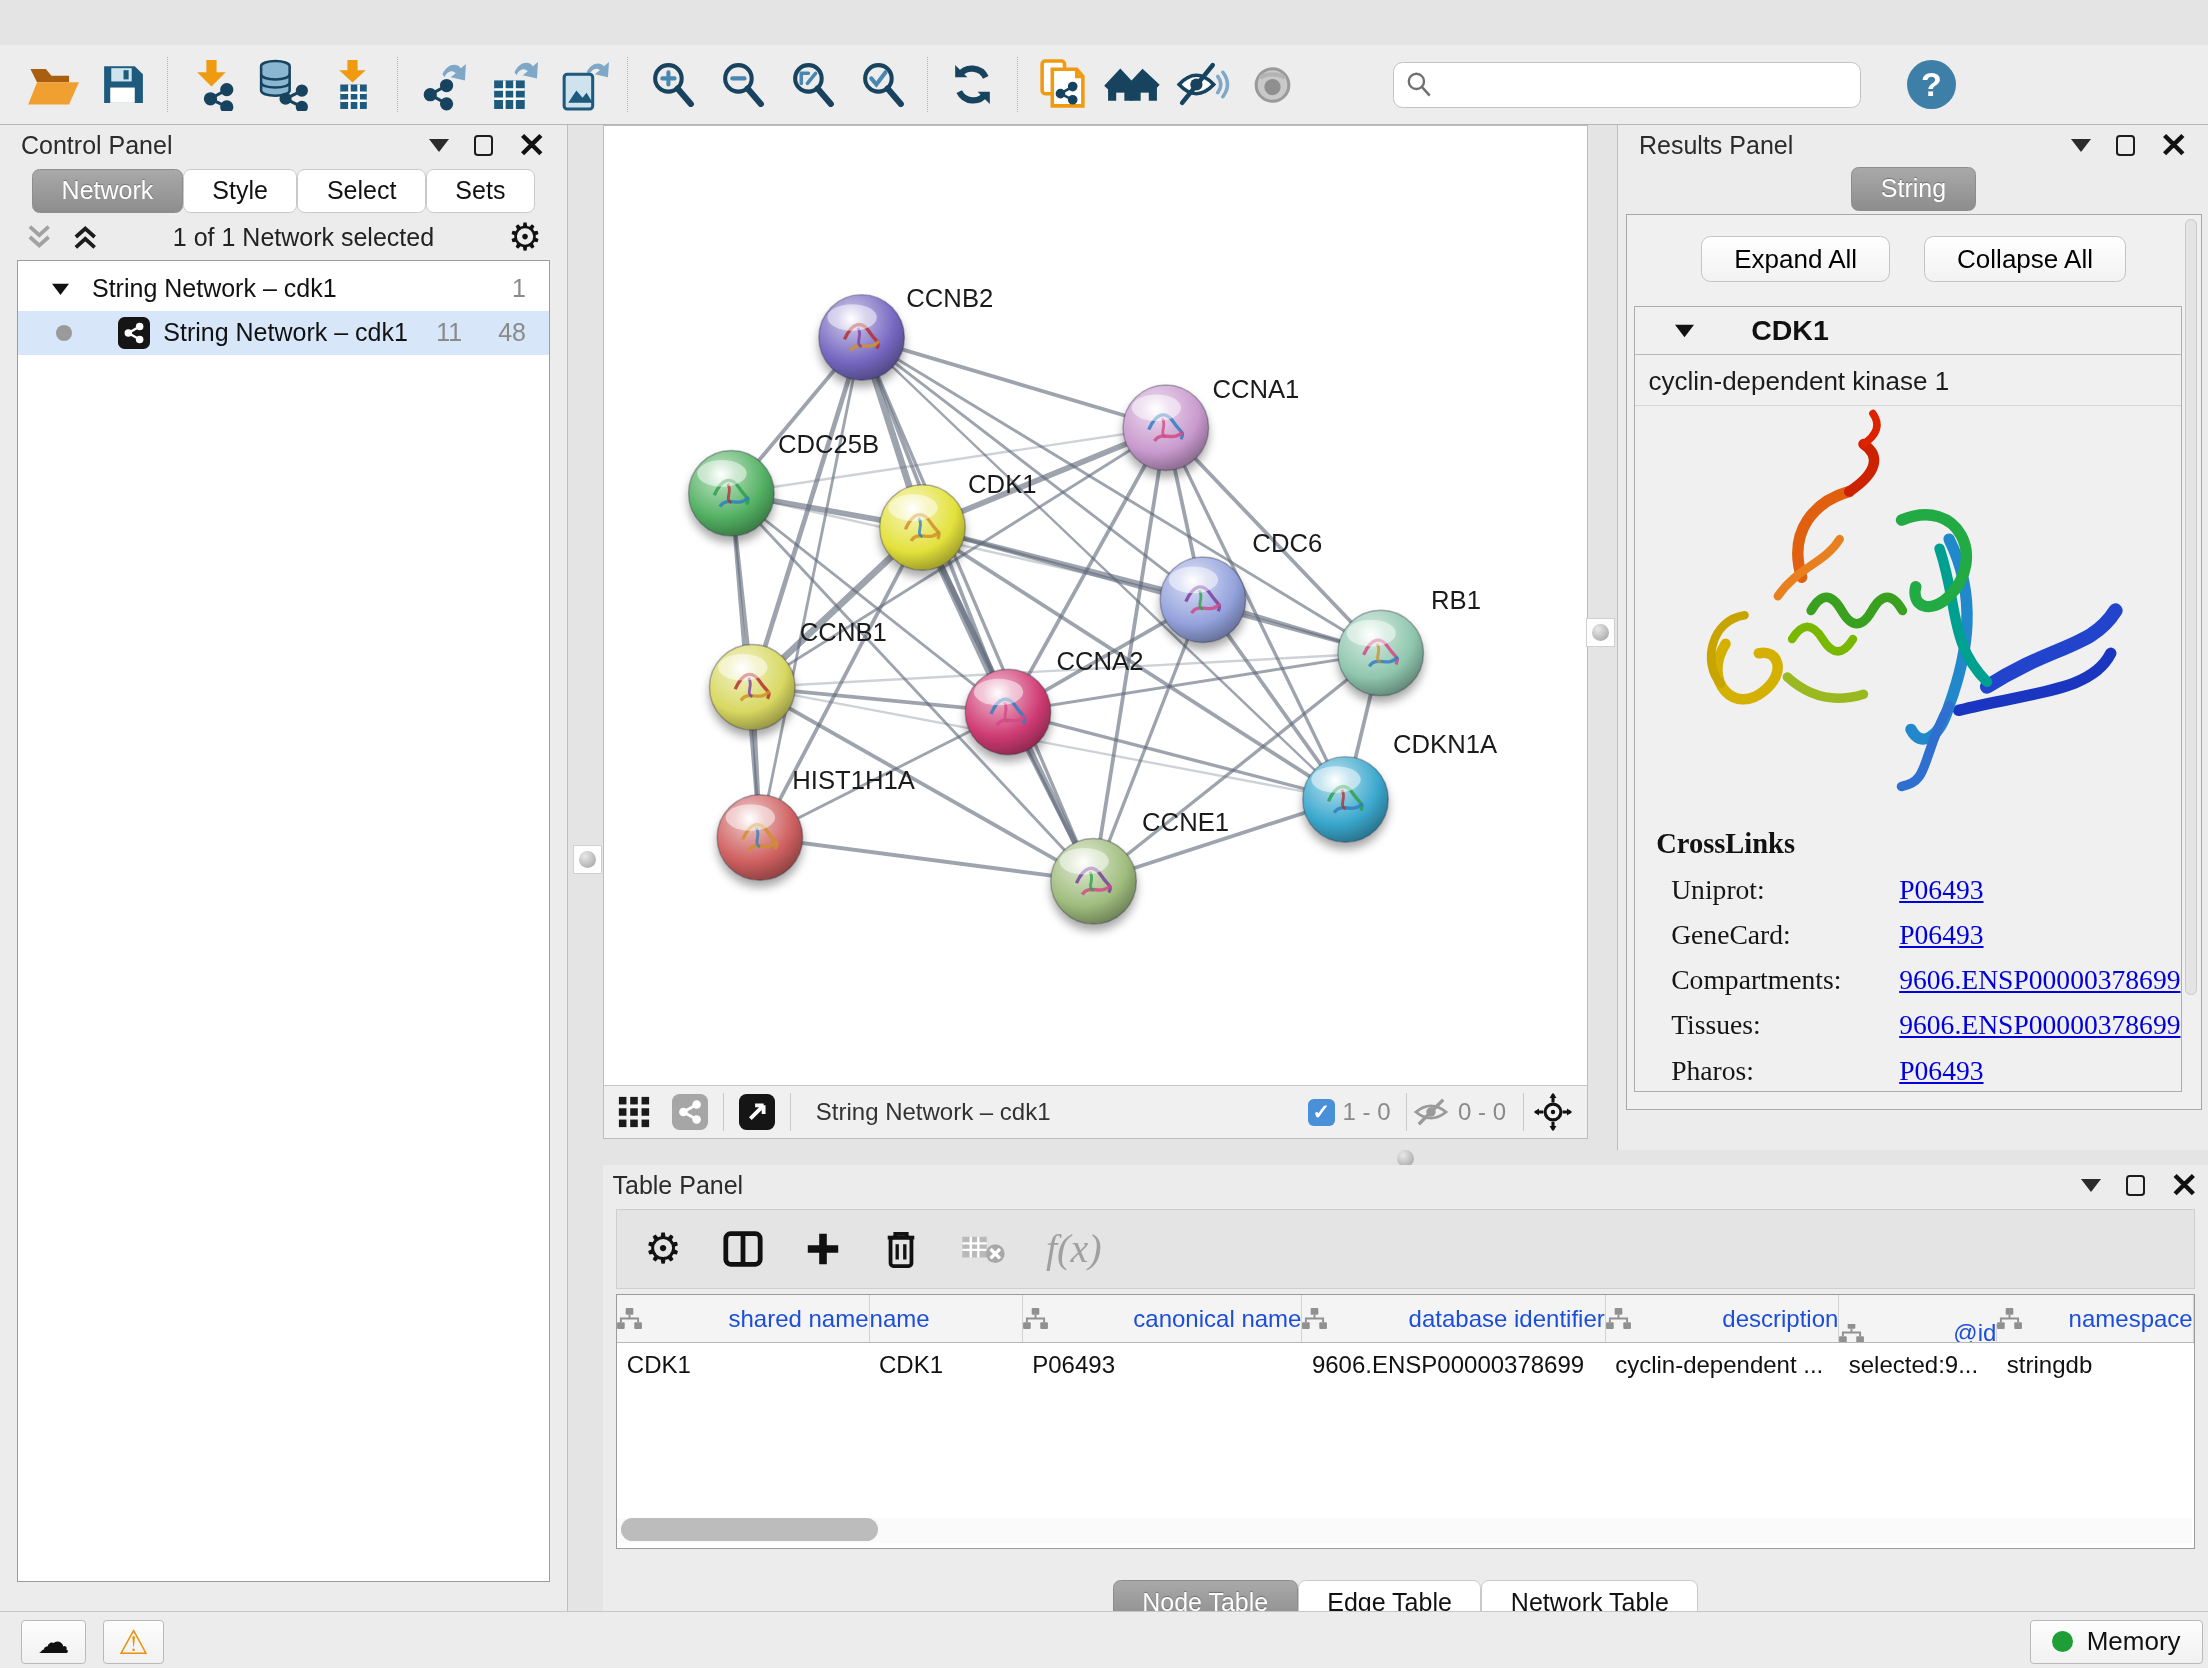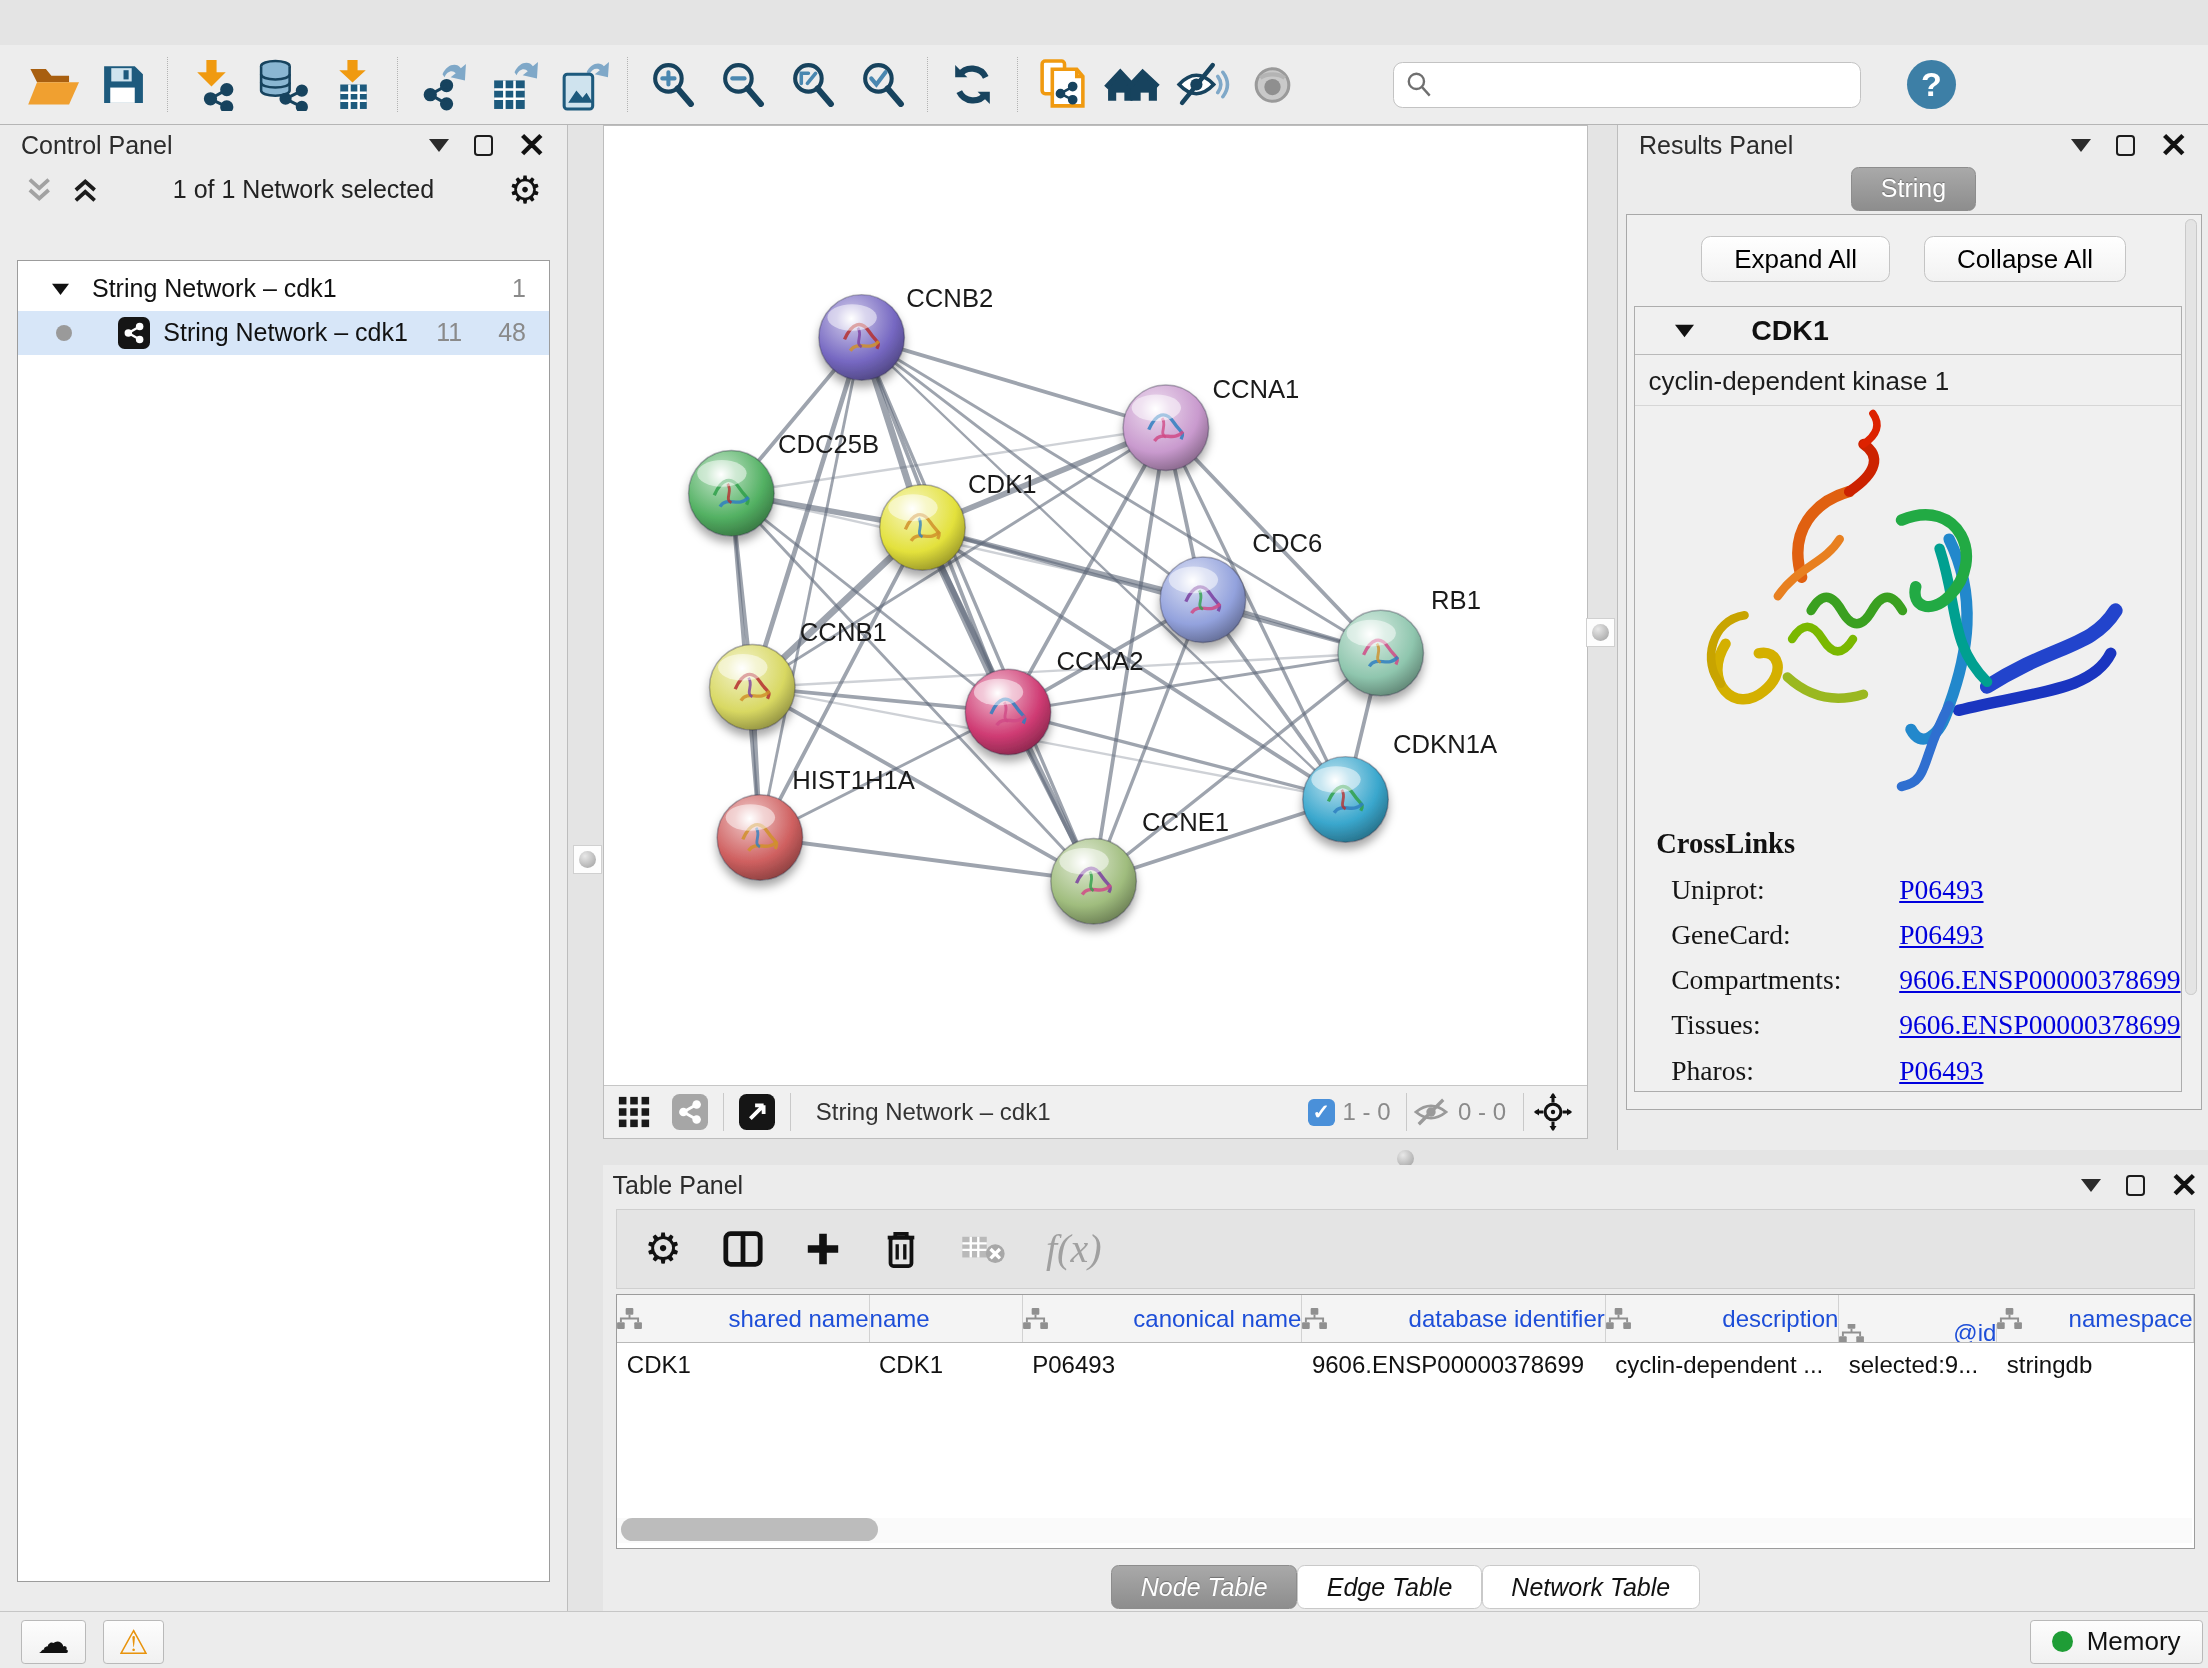--- a/index.html
+++ b/index.html
@@ -99,21 +99,21 @@
   .tp-icon { display:flex; align-items:center; justify-content:center; }
   .fx { font-family:"Liberation Serif", serif; font-style:italic; font-size:40px; color:#a0a0a0; }
   .table-box { margin:5.7px 13.3px 0; height:255px; background:#fff; border:1px solid #9c9c9c; position:relative; overflow:hidden; }
   .thead { display:flex; height:48px; background:#f4f4f4; border-bottom:1px solid #b9b9b9; }
   .th { display:flex; align-items:center; justify-content:space-between; gap:9.5px; font-size:24px; color:#1d4ed8;
     border-right:1px solid #d2d2d2; overflow:hidden; white-space:nowrap; }
   .trow { display:flex; height:44px; }
   .td { font-size:24px; color:#111; padding:7.6px 3.8px 0 9.5px; overflow:hidden; white-space:nowrap; }
   .hscroll { position:absolute; left:0px; bottom:5.7px; width:1575px; height:25px; background:#fafafa; }
   .hscroll .thumb { position:absolute; left:3.8px; top:0px; width:257px; height:23px; border-radius:11.4px; background:#bcbcbc; }
-  .tp-tabs { display:flex; justify-content:center; gap:0; margin-top:16px;font-style:italic; }
+  .tp-tabs { display:flex; justify-content:center; gap:0; margin-top:31px; }
 
   
   .statusbar { position:absolute; left:0; top:1611px; width:2208px; height:57px; background:#ececec;
     border-top:1px solid #c6c6c6; }
   .sb-btn { position:absolute; top:7.6px; height:44px; border:1.9px solid #b9b9b9; border-radius:3.8px;
     background:linear-gradient(#fdfdfd,#f1f1f1); display:flex; align-items:center; justify-content:center; }
   .memdot { width:21px; height:21px; border-radius:50%; background:#1f9d36; margin-right:13.3px; }
   .memlabel { font-size:26px; color:#111; }
   .cloud { font-size:32px; color:#111; }
   .warn { font-size:34px; color:#e8930c; }
@@ -293,20 +293,26 @@
 
   <div class="control-panel">
     <div class="panel-title-row">
       <div class="panel-title">Control Panel</div>
       <div class="panel-ctls">
         <div class="tri-down"></div>
         <div class="float-sq"></div>
         <div class="close-x">✕</div>
       </div>
     </div>
+    <div class="cp-tabs" id="cp-tabs">
+        <div class="tab sel">Network</div>
+        <div class="tab">Style</div>
+        <div class="tab">Select</div>
+        <div class="tab">Sets</div>
+      </div>
     <div class="cp-subrow">
       <svg width="28.5" height="32" viewBox="0 0 30 34">
           <path d="M5 6l10 9 10-9M5 17l10 9 10-9" fill="none" stroke="#a2a2a2" stroke-width="4"></path>
         </svg>
       <svg width="28.5" height="32" viewBox="0 0 30 34" style="margin-left:17px">
           <path d="M5 28l10-9 10 9M5 17l10-9 10 9" fill="none" stroke="#1c1c1c" stroke-width="4"></path>
         </svg>
       <div class="summary">1 of 1 Network selected</div>
       <div class="gear">⚙</div>
     </div>

